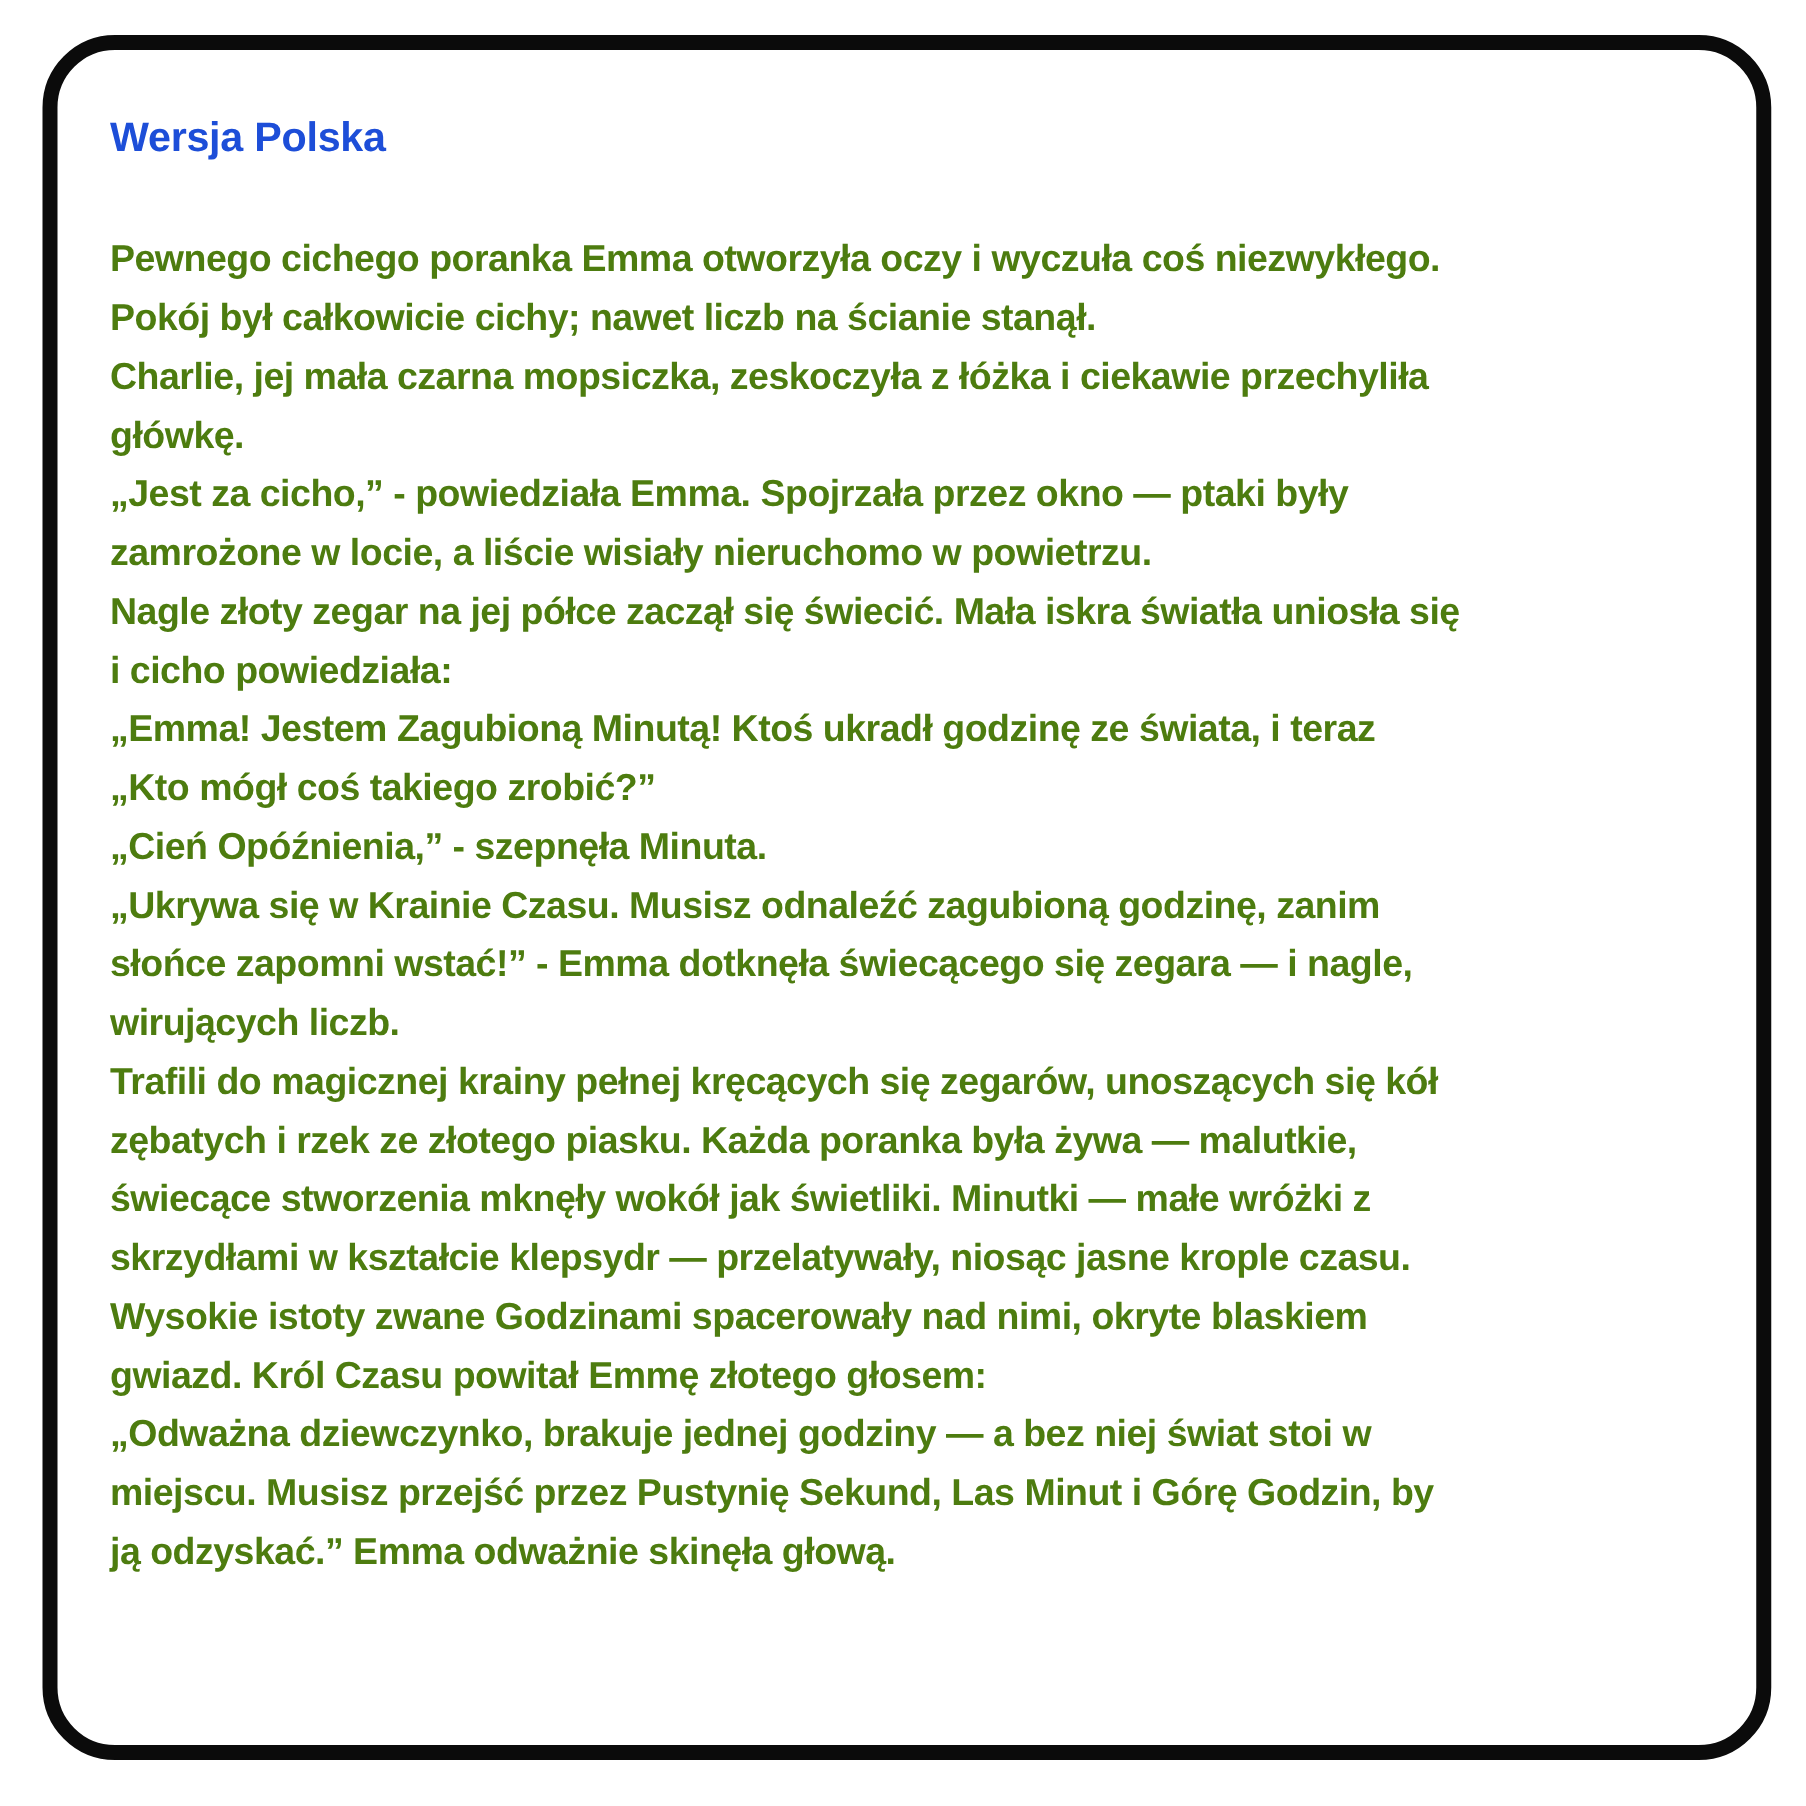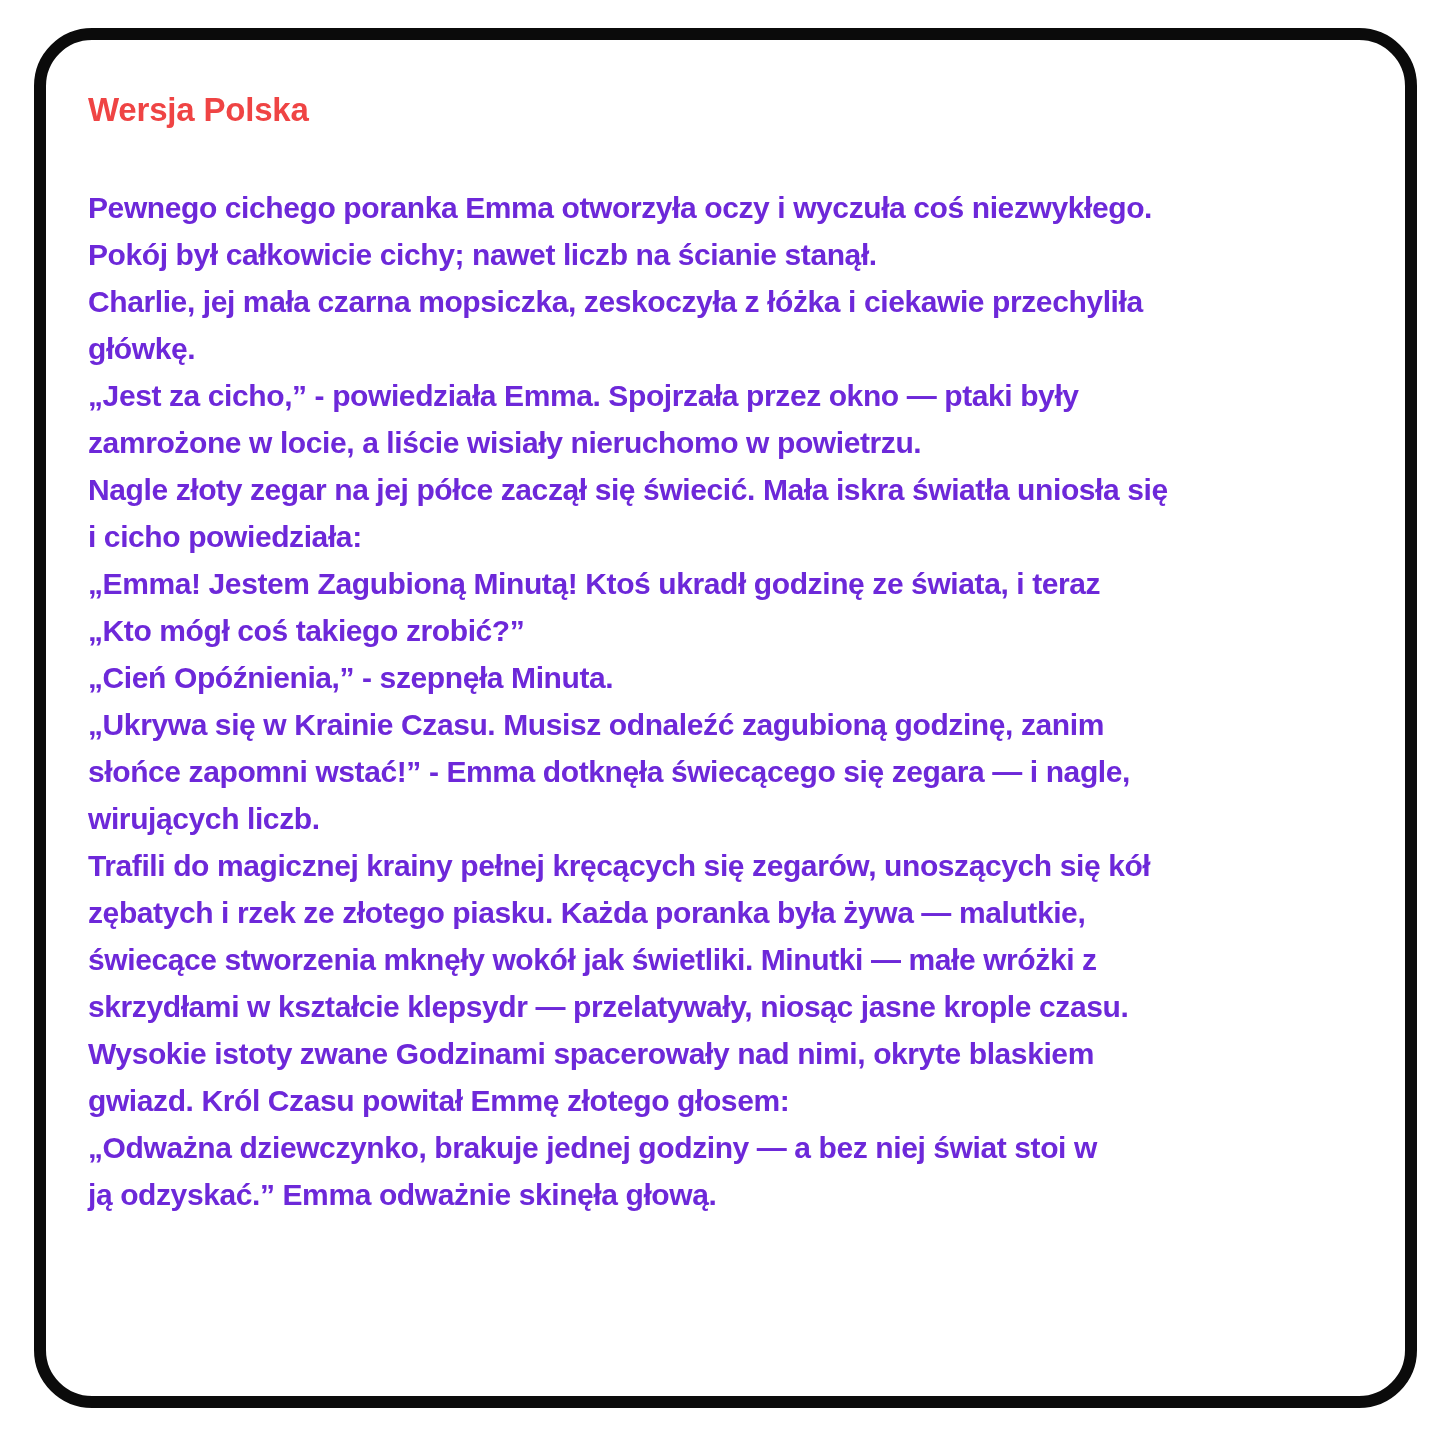--- a/index.html
+++ b/index.html
@@ -27,21 +27,21 @@
   }
   .title-row {
     display: flex;
     align-items: center;
     gap: 13px;
     height: 47px;
   }
   .title {
     font-size: 33px;
     font-weight: 700;
-    color: #ef4444;
+    color: #1d4ed8;
     letter-spacing: -0.2px;
     white-space: pre;
   }
   .flag {
     width: 45px;
     height: 31px;
     border-radius: 7px;
     overflow: hidden;
     display: inline-block;
     flex: 0 0 auto;
@@ -50,21 +50,21 @@
   .flag .flag-top   { height: 50%; background: #ebe9e9; }
   .flag .flag-bottom{ height: 50%; background: #d6203e; }
   .story {
     margin-top: 51px;
   }
   .story-line {
     height: 47px;
     line-height: 47px;
     font-size: 30px;
     font-weight: 700;
-    color: #6d28d9;
+    color: #4d7c0f;
     letter-spacing: -0.4px;
     white-space: pre;
   }
 </style>
 </head>
 <body>
 
 <div class="frame">
   <div class="content">
 
@@ -91,17 +91,18 @@
         <div class="story-line">„Ukrywa się w Krainie Czasu. Musisz odnaleźć zagubioną godzinę, zanim</div>
         <div class="story-line">słońce zapomni wstać!” - Emma dotknęła świecącego się zegara — i nagle,</div>
         <div class="story-line">wirujących liczb.</div>
         <div class="story-line">Trafili do magicznej krainy pełnej kręcących się zegarów, unoszących się kół</div>
         <div class="story-line">zębatych i rzek ze złotego piasku. Każda poranka była żywa — malutkie,</div>
         <div class="story-line">świecące stworzenia mknęły wokół jak świetliki. Minutki — małe wróżki z</div>
         <div class="story-line">skrzydłami w kształcie klepsydr — przelatywały, niosąc jasne krople czasu.</div>
         <div class="story-line">Wysokie istoty zwane Godzinami spacerowały nad nimi, okryte blaskiem</div>
         <div class="story-line">gwiazd. Król Czasu powitał Emmę złotego głosem:</div>
         <div class="story-line">„Odważna dziewczynko, brakuje jednej godziny — a bez niej świat stoi w</div>
+        <div class="story-line">miejscu. Musisz przejść przez Pustynię Sekund, Las Minut i Górę Godzin, by</div>
         <div class="story-line">ją odzyskać.” Emma odważnie skinęła głową.</div>
       </div>
 
   </div>
 </div>
 
 </body></html>

